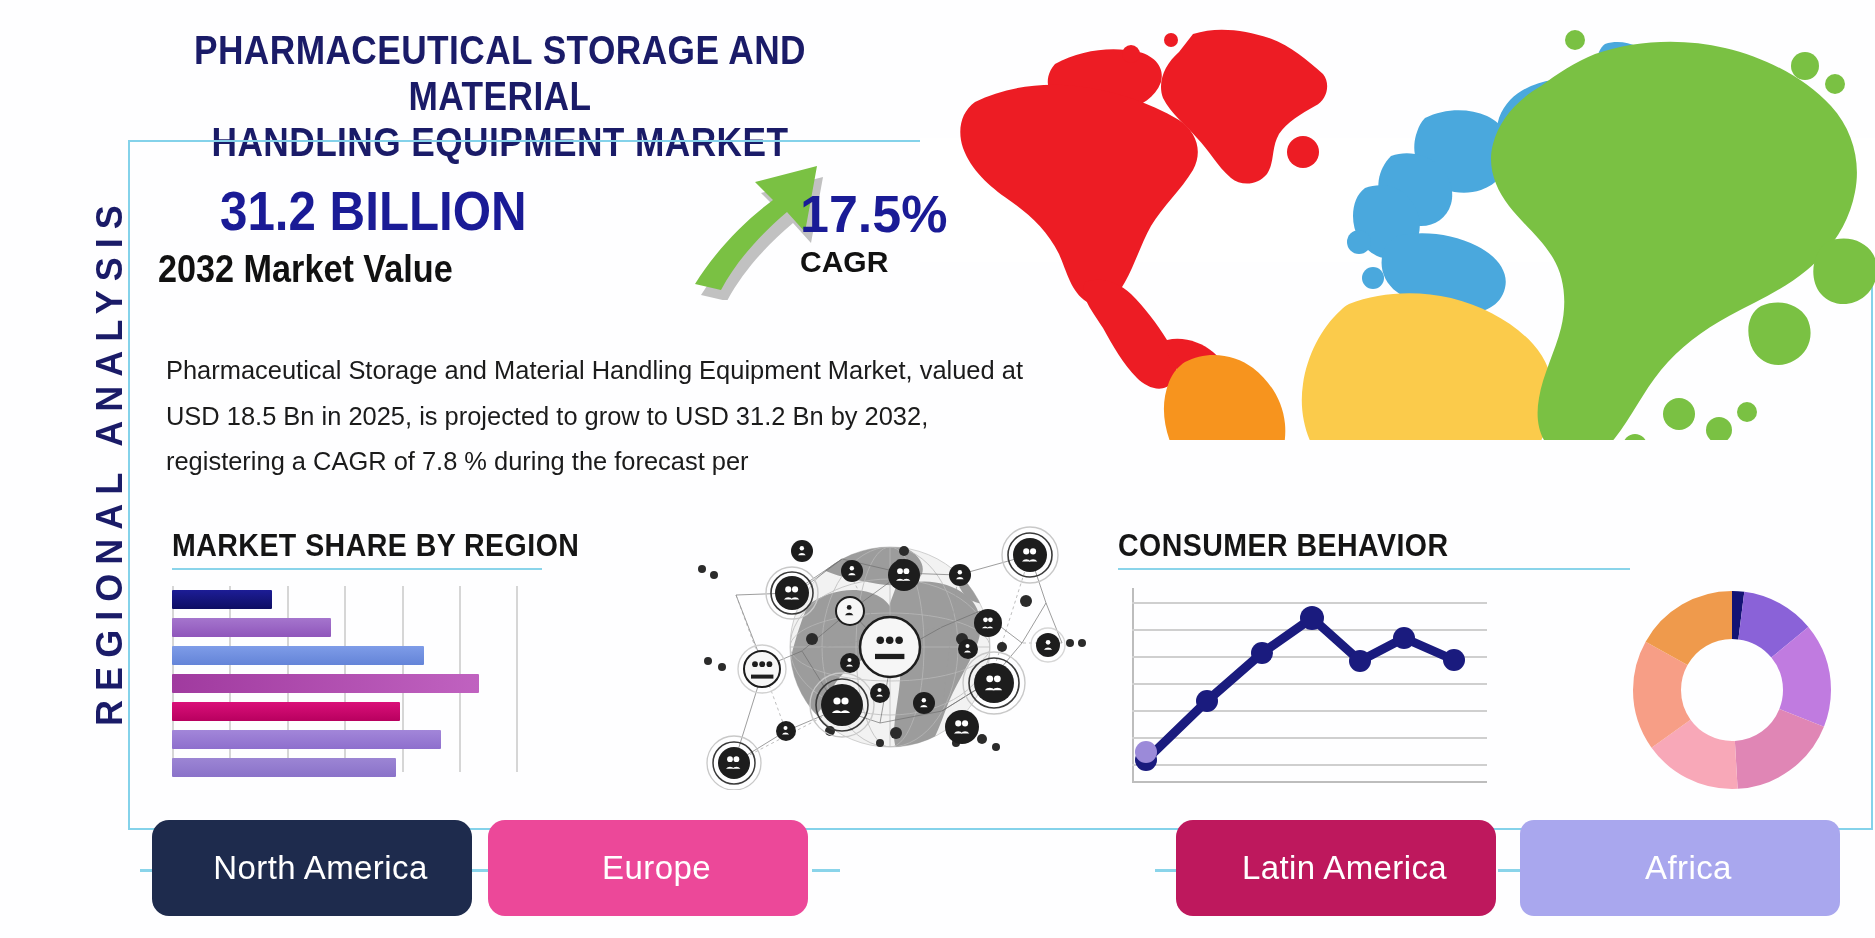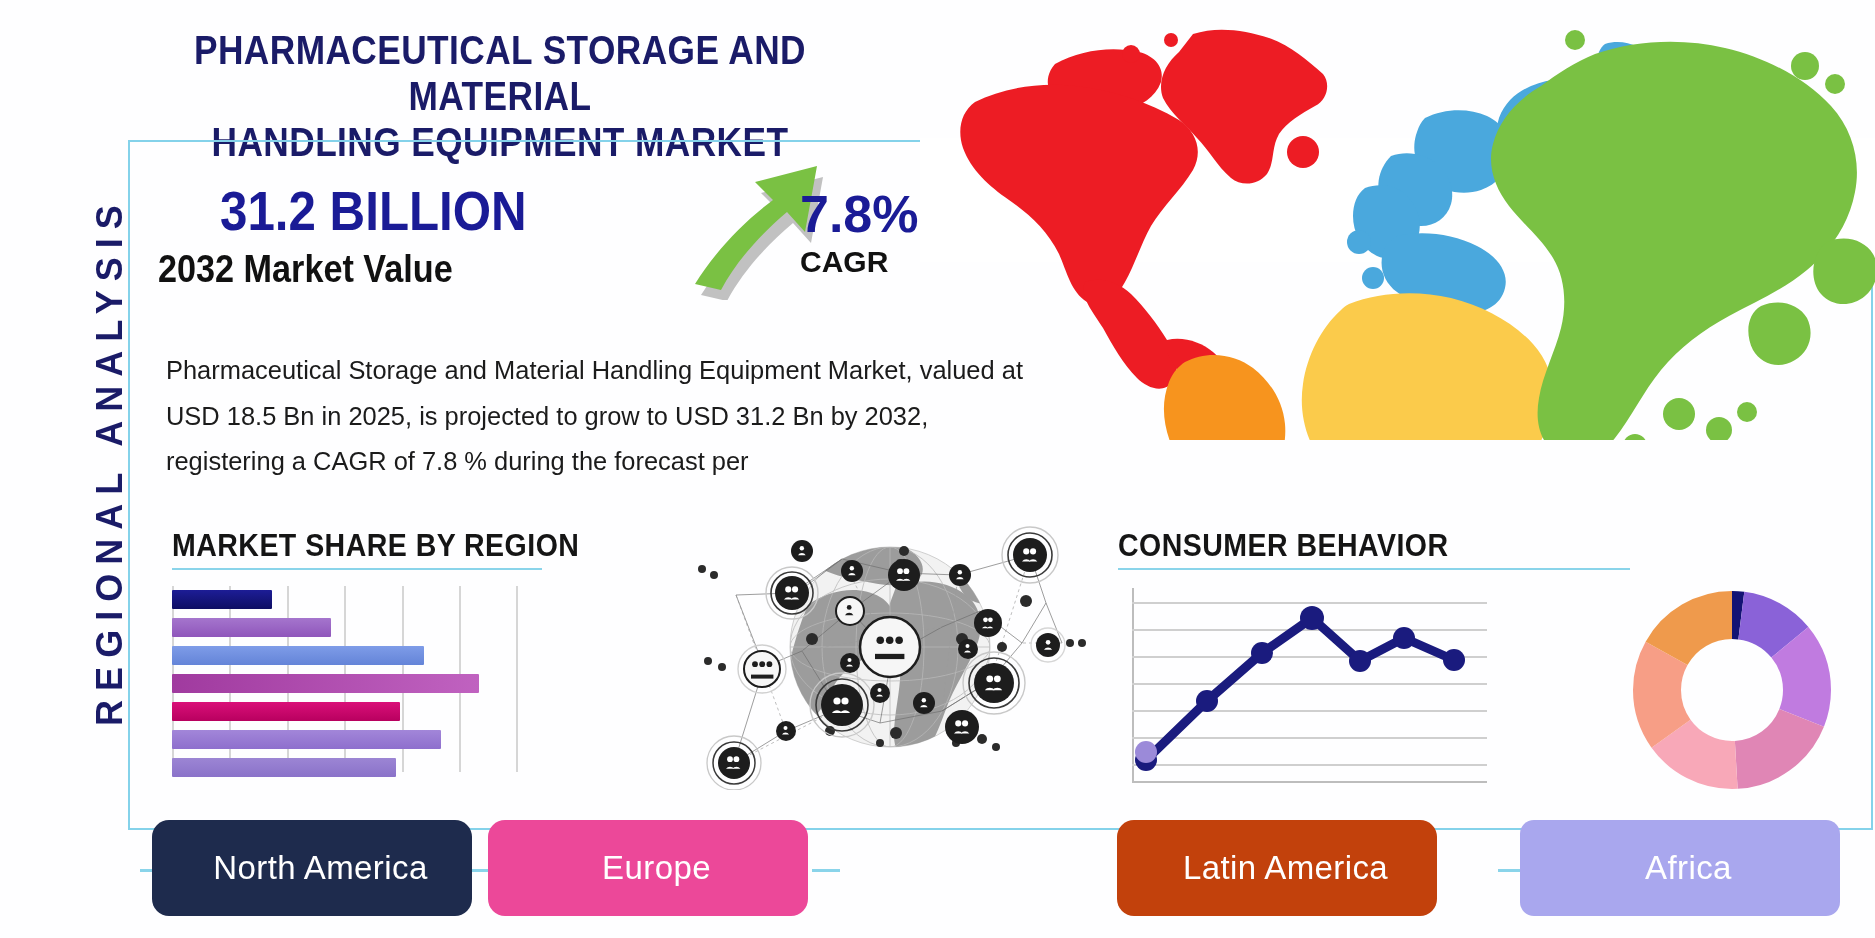--- a/index.html
+++ b/index.html
@@ -185,21 +185,21 @@
 
     <div class="arrow-wrap">
       <svg width="150" height="140" viewBox="0 0 150 140">
         <g transform="translate(6,7)">
           <path d="M0 128 C20 96, 48 66, 78 44 L60 26 L122 10 L110 76 L92 56 C66 78, 42 104, 26 134 Z" fill="#8e8e8e" opacity="0.55"></path>
         </g>
         <path d="M0 124 C20 92, 48 62, 78 40 L60 22 L122 6 L110 72 L92 52 C66 74, 42 100, 26 130 Z" fill="#7ac143"></path>
       </svg>
     </div>
 
-    <div class="cagr-big">7.8%</div>
+    <div class="cagr-big">17.5%</div>
     <div class="cagr-sub">CAGR</div>
   </div>
 
   <div class="para">Pharmaceutical Storage and Material Handling Equipment Market, valued at USD 18.5 Bn in 2025, is projected to grow to USD 31.2 Bn by 2032, registering a CAGR of 7.8 % during the forecast per</div>
 
   <div class="worldmap">
     <svg width="945" height="430" viewBox="0 0 945 430">
 
       <g fill="#ed1c24">
         <path d="M258 24 C282 16,310 20,334 28 C356 36,372 50,388 64 C396 74,392 90,380 96
@@ -595,21 +595,21 @@
     <div class="btn-conn" style="left:672px;  width:28px;"></div>
     <div class="btn-conn" style="left:1015px; width:28px;"></div>
     <div class="btn-conn" style="left:1358px; width:28px;"></div>
 
     <div class="region-btn" style="left:12px;   width:320px; background:#1e2b4d;">
       <span>North America</span>
     </div>
     <div class="region-btn" style="left:348px;  width:320px; background:#ec4899;">
       <span>Europe</span>
     </div>
-    <div class="region-btn" style="left:977px; width:320px; background:#c2410c;">
+    <div class="region-btn" style="left:1036px; width:320px; background:#be185d;">
       <span>Latin America</span>
     </div>
     <div class="region-btn" style="left:1380px; width:320px; background:#a9a7ee;border-radius:14px;">
       <span>Africa</span>
     </div>
   </div>
 
 </div>
 
 </body></html>

